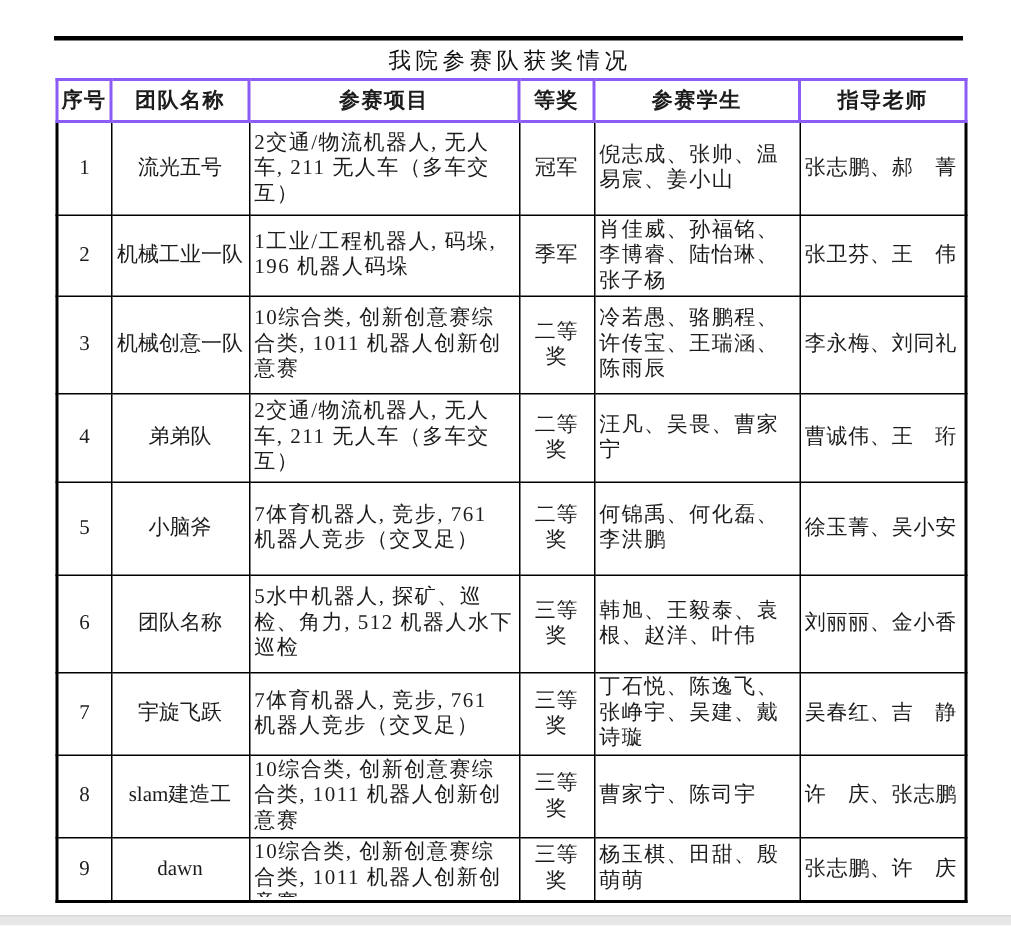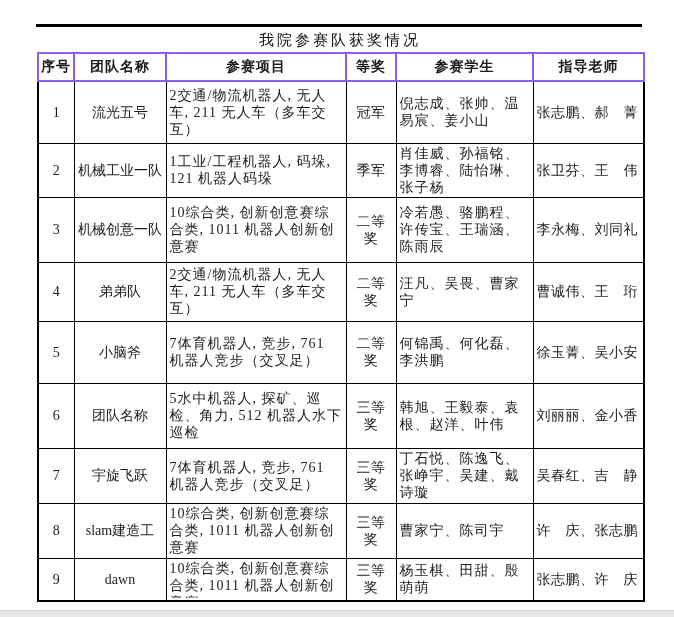--- a/index.html
+++ b/index.html
@@ -72,21 +72,21 @@
             <div>2交通/物流机器人, 无人车, 211 无人车（多车交互）</div>
           </td>
           <td class="award">冠军</td>
           <td class="students">倪志成、张帅、温易宸、姜小山</td>
           <td class="teachers">张志鹏、郝　菁</td>
         </tr>
         <tr style="height: 50px;">
           <td class="center">2</td>
           <td class="center">机械工业一队</td>
           <td class="project">
-            <div>1工业/工程机器人, 码垛, 121 机器人码垛</div>
+            <div>1工业/工程机器人, 码垛, 196 机器人码垛</div>
           </td>
           <td class="award">季军</td>
           <td class="students">肖佳威、孙福铭、李博睿、陆怡琳、张子杨</td>
           <td class="teachers">张卫芬、王　伟</td>
         </tr>
         <tr style="height: 65px;">
           <td class="center">3</td>
           <td class="center">机械创意一队</td>
           <td class="project">
             <div>10综合类, 创新创意赛综合类, 1011 机器人创新创意赛</div>

